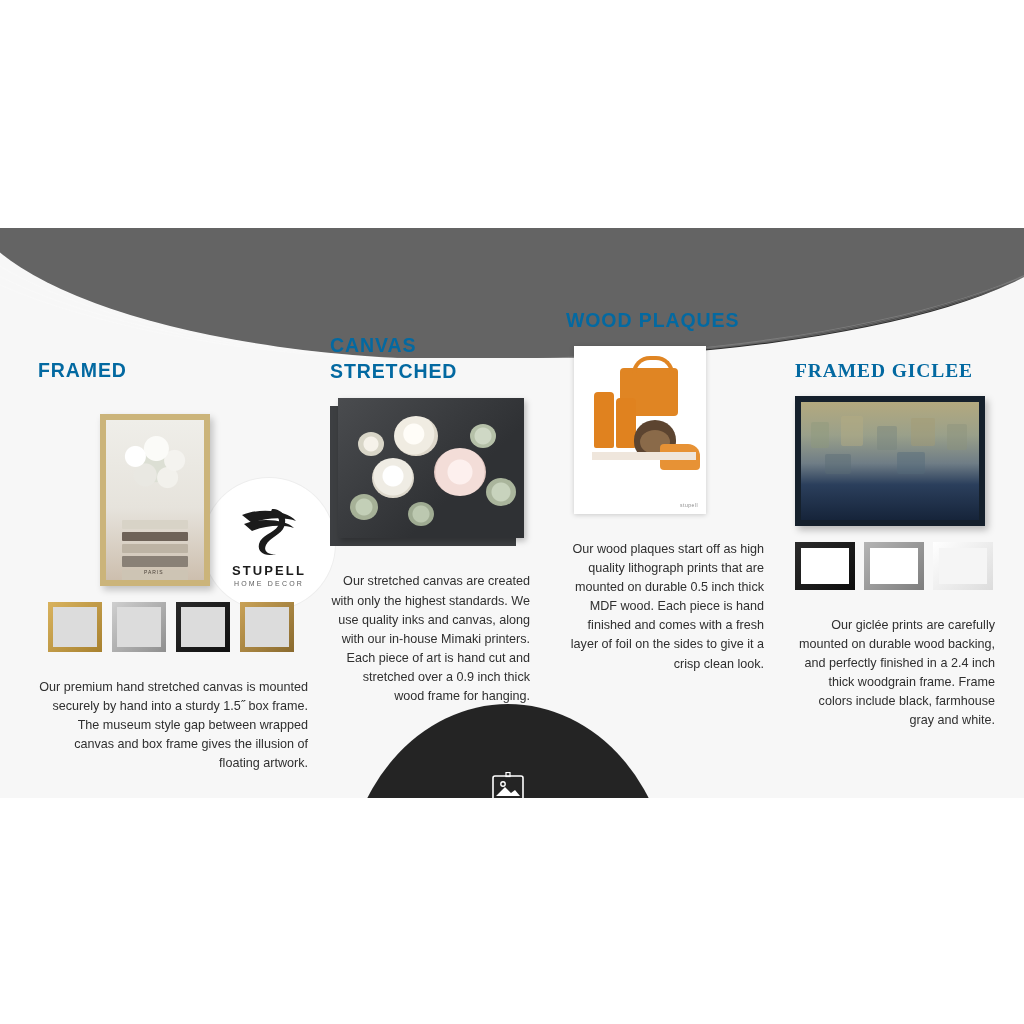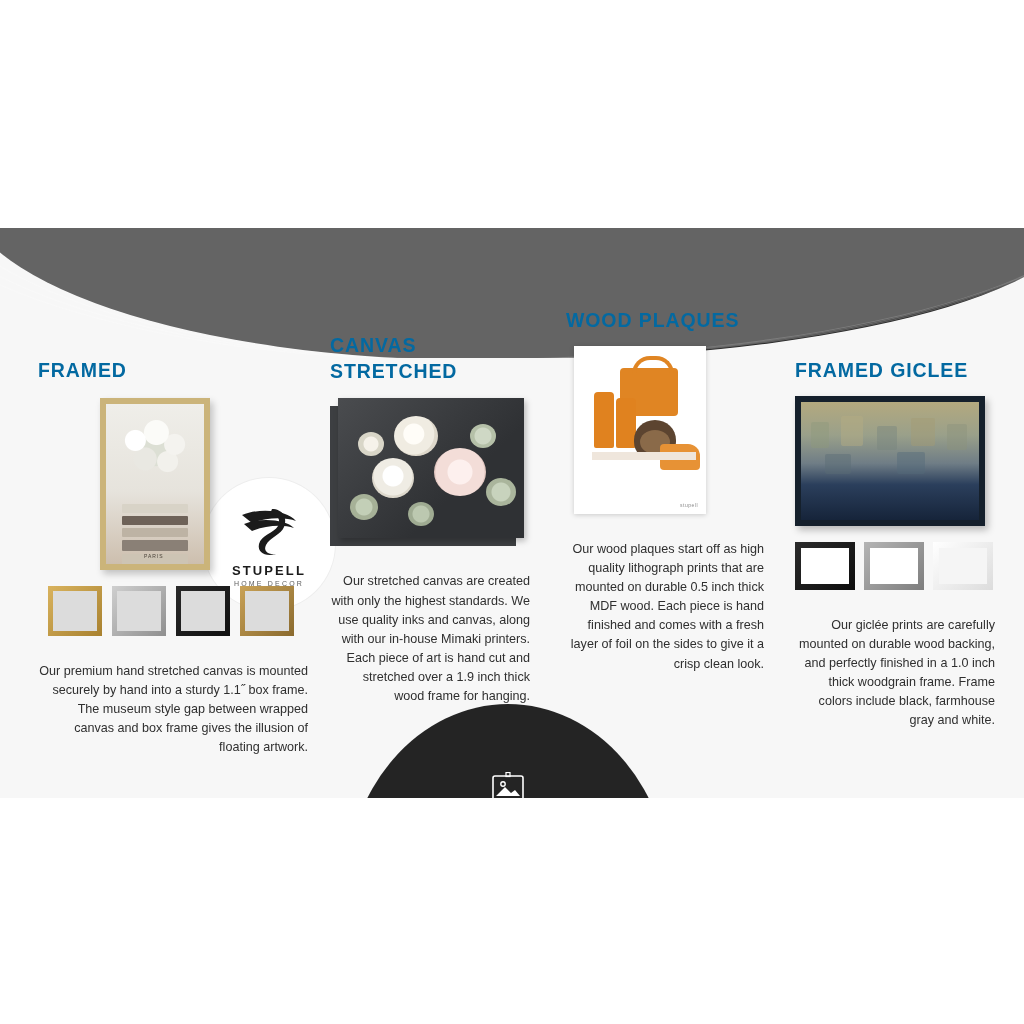--- a/index.html
+++ b/index.html
@@ -116,21 +116,21 @@
   }
 
   .col-body {
     font-size: 12.6px;
     line-height: 1.52;
     color: #2f2f2f;
   }
 
   
   #col1 { left: 38px; top: 130px; width: 270px; }
-  #col1 .col-title { margin-bottom: 14px; }
+  #col1 .col-title { margin-bottom: 30px; }
 
   .art-floating {
     position: relative;
     width: 110px;
     height: 172px;
     margin-left: 62px;
     background: #cbb47a;
     padding: 6px;
     box-sizing: border-box;
     box-shadow: 3px 4px 7px rgba(0,0,0,0.22);
@@ -185,21 +185,21 @@
   .plaque {
     width: 132px; height: 168px; margin-left: 8px;
     background: #ffffff; box-shadow: 0 1px 5px rgba(0,0,0,0.18);
     position: relative; overflow: hidden;
   }
   .boot { position: absolute; background: #e0821f; }
   .bag { position: absolute; background: #e08523; border-radius: 4px; }
 
   
   #col4 { left: 795px; top: 130px; width: 200px; }
-  #col4 .col-title { margin-bottom: 12px; }
+  #col4 .col-title { margin-bottom: 12px; font-family: Liberation Serif, serif; }
   .giclee {
     width: 190px; height: 130px; background: #15202c;
     padding: 6px; box-sizing: border-box;
     box-shadow: 3px 4px 7px rgba(0,0,0,0.25);
   }
   .giclee-inner {
     width: 100%; height: 100%;
     background:
       linear-gradient(180deg, #b3a97f 0%, #9aa08a 28%, #6f7d86 52%, #2b3f5c 70%, #16243a 100%);
     position: relative; overflow: hidden;
@@ -276,21 +276,21 @@
             <div class="s-inner"></div>
           </div>
         <div class="swatch" style="background:linear-gradient(135deg,#2a2a2a,#101010)">
             <div class="s-inner"></div>
           </div>
         <div class="swatch" style="background:linear-gradient(135deg,#c9a257,#8a6a2e)">
             <div class="s-inner"></div>
           </div>
       </div>
 
-      <div class="col-body caption">Our premium hand stretched canvas is mounted securely by hand into a sturdy 1.1˝ box frame. The museum style gap between wrapped canvas and box frame gives the illusion of floating artwork.</div>
+      <div class="col-body caption">Our premium hand stretched canvas is mounted securely by hand into a sturdy 1.5˝ box frame. The museum style gap between wrapped canvas and box frame gives the illusion of floating artwork.</div>
     </div>
 
     <div class="col" id="col2">
       <div class="col-title">
         <div>CANVAS</div>
         <div>STRETCHED</div>
       </div>
 
       <div class="canvas-wrap">
         <div class="canvas-side"></div>
@@ -299,21 +299,21 @@
           <div class="flower" style="left:96px; top:50px; width:52px; height:48px; background:radial-gradient(circle at 50% 50%, #fdf0ee 0 12px, #f3ddd8 13px 24px, #e3c8c2 25px)"></div>
           <div class="flower" style="left:34px; top:60px; width:42px; height:40px; background:radial-gradient(circle at 50% 45%, #ffffff 0 10px, #efece4 11px 19px, #ddd8cc 20px)"></div>
           <div class="flower" style="left:20px; top:34px; width:26px; height:24px; background:radial-gradient(circle at 50% 50%, #f6f2ea 0 7px, #d9d6c8 8px)"></div>
           <div class="flower" style="left:132px; top:26px; width:26px; height:24px; background:radial-gradient(circle at 50% 50%, #cfd8c5 0 8px, #b5c0a8 9px)"></div>
           <div class="flower" style="left:148px; top:80px; width:30px; height:28px; background:radial-gradient(circle at 50% 50%, #c8d3bd 0 9px, #aab59c 10px)"></div>
           <div class="flower" style="left:12px; top:96px; width:28px; height:26px; background:radial-gradient(circle at 50% 50%, #c3cfb7 0 8px, #a6b197 9px)"></div>
           <div class="flower" style="left:70px; top:104px; width:26px; height:24px; background:radial-gradient(circle at 50% 50%, #bcc8b0 0 8px, #9fab92 9px)"></div>
         </div>
       </div>
 
-      <div class="col-body caption">Our stretched canvas are created with only the highest standards. We use quality inks and canvas, along with our in-house Mimaki printers. Each piece of art is hand cut and stretched over a 1.9 inch thick wood frame for hanging.</div>
+      <div class="col-body caption">Our stretched canvas are created with only the highest standards. We use quality inks and canvas, along with our in-house Mimaki printers. Each piece of art is hand cut and stretched over a 0.9 inch thick wood frame for hanging.</div>
     </div>
 
     <div class="col" id="col3">
       <div class="col-title">
         <div>WOOD PLAQUES</div>
       </div>
 
       <div class="plaque">
         <div class="bag" style="left:46px; top:22px; width:58px; height:48px;"></div>
         <div style="position:absolute;left:58px;top:10px;width:34px;height:20px;border:4px solid #e08523;border-bottom:none;border-radius:18px 18px 0 0;"></div>
@@ -351,17 +351,17 @@
             <div class="fc-inner"></div>
           </div>
         <div class="fc" style="background:linear-gradient(135deg,#b4b4b4,#7e7e7e)">
             <div class="fc-inner"></div>
           </div>
         <div class="fc" style="background:linear-gradient(135deg,#ffffff,#dcdcdc)">
             <div class="fc-inner" style="background:#f5f5f5"></div>
           </div>
       </div>
 
-      <div class="col-body caption">Our giclée prints are carefully mounted on durable wood backing, and perfectly finished in a 1.0 inch thick woodgrain frame. Frame colors include black, farmhouse gray and white.</div>
+      <div class="col-body caption">Our giclée prints are carefully mounted on durable wood backing, and perfectly finished in a 2.4 inch thick woodgrain frame. Frame colors include black, farmhouse gray and white.</div>
     </div>
 
   </div>
 </div>
 
 </body></html>

